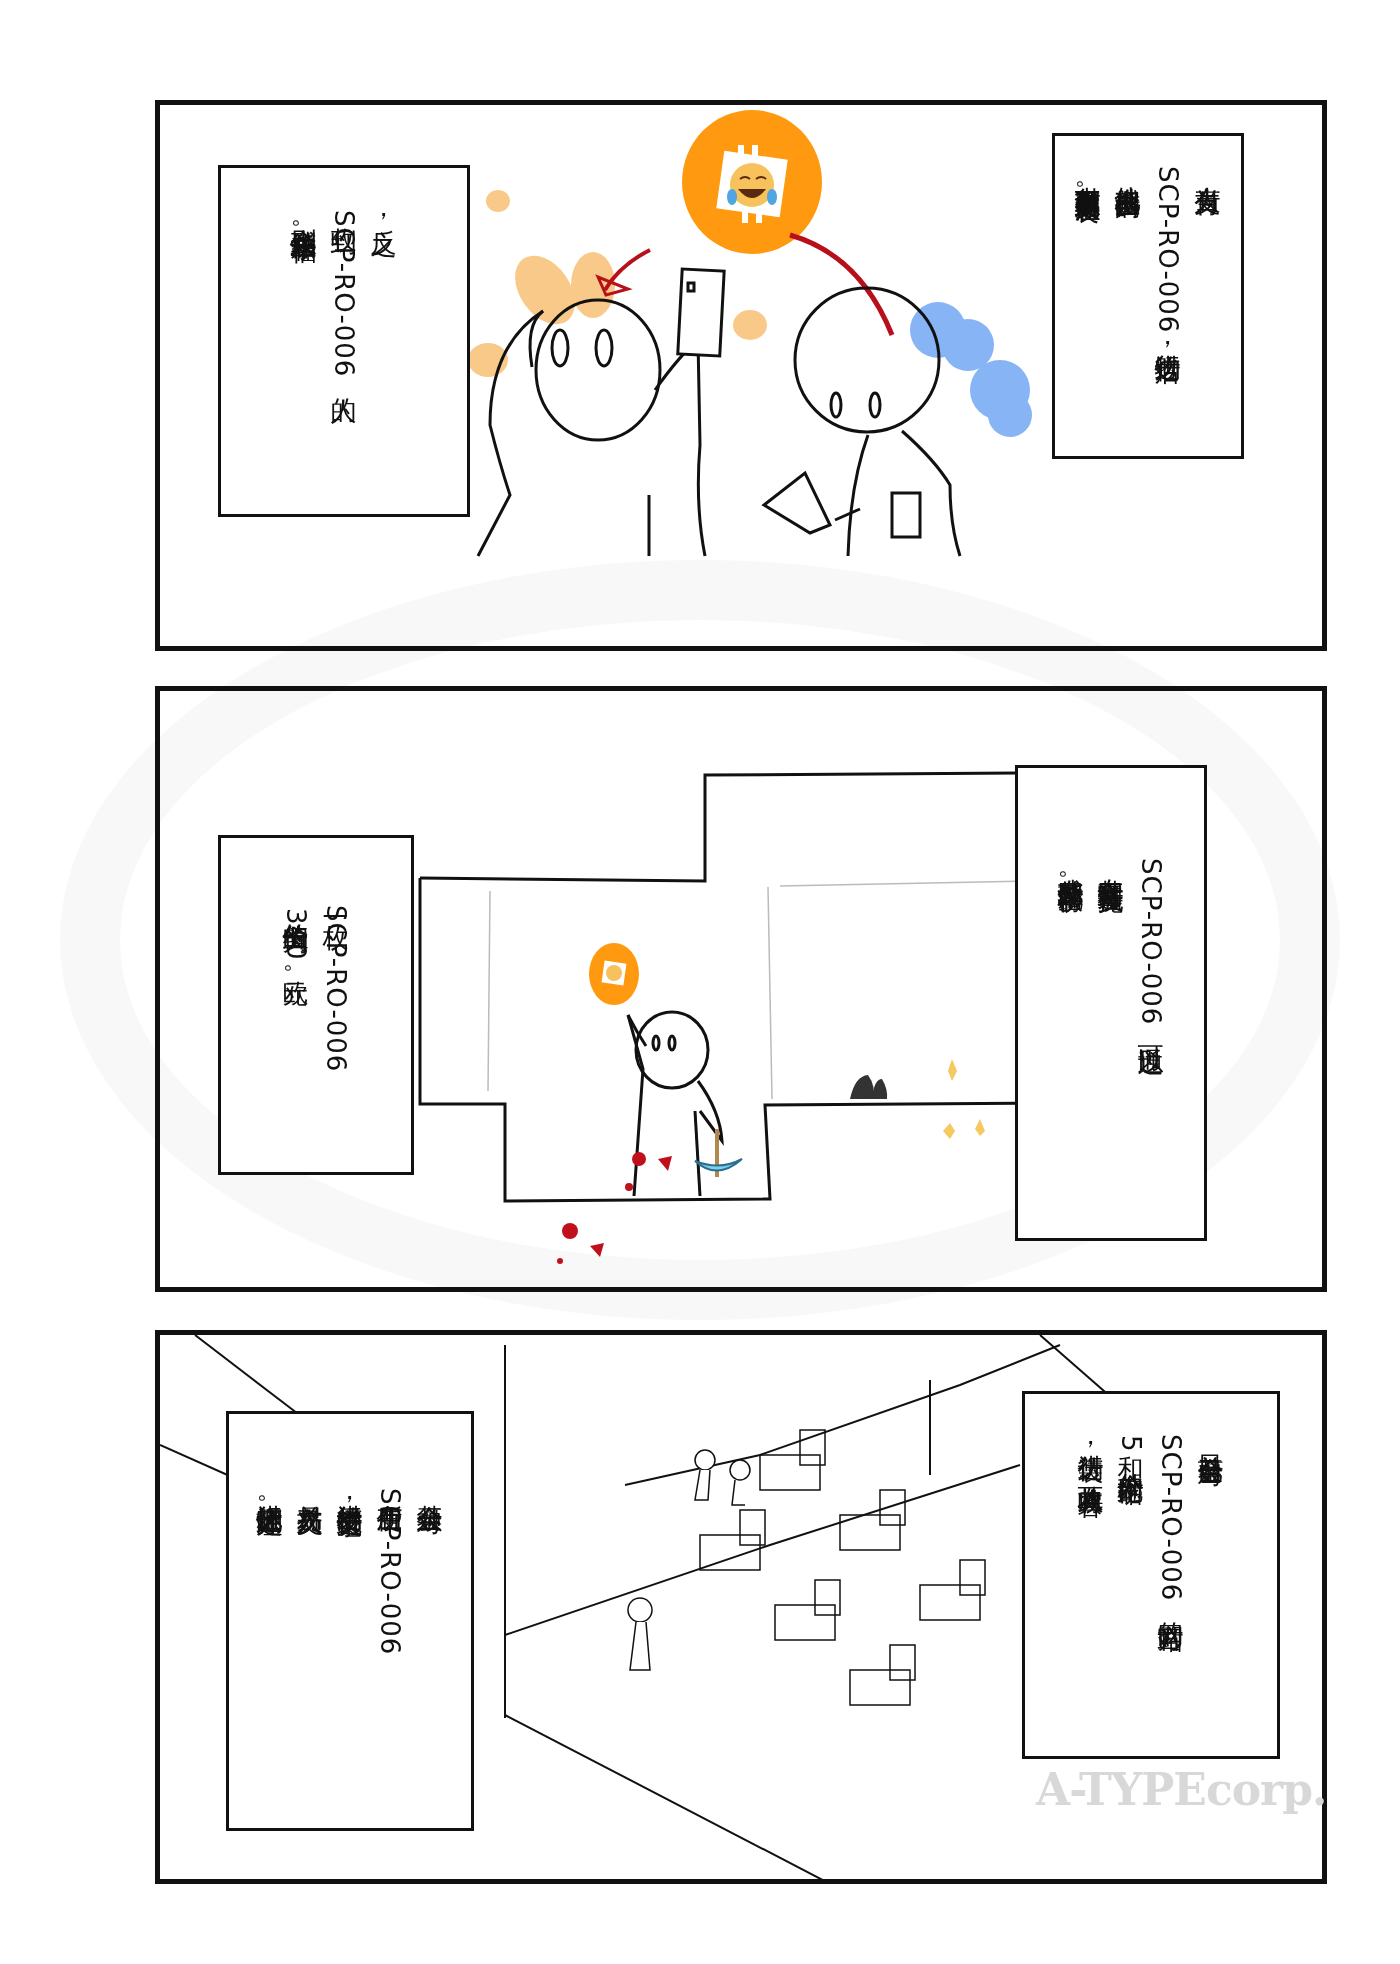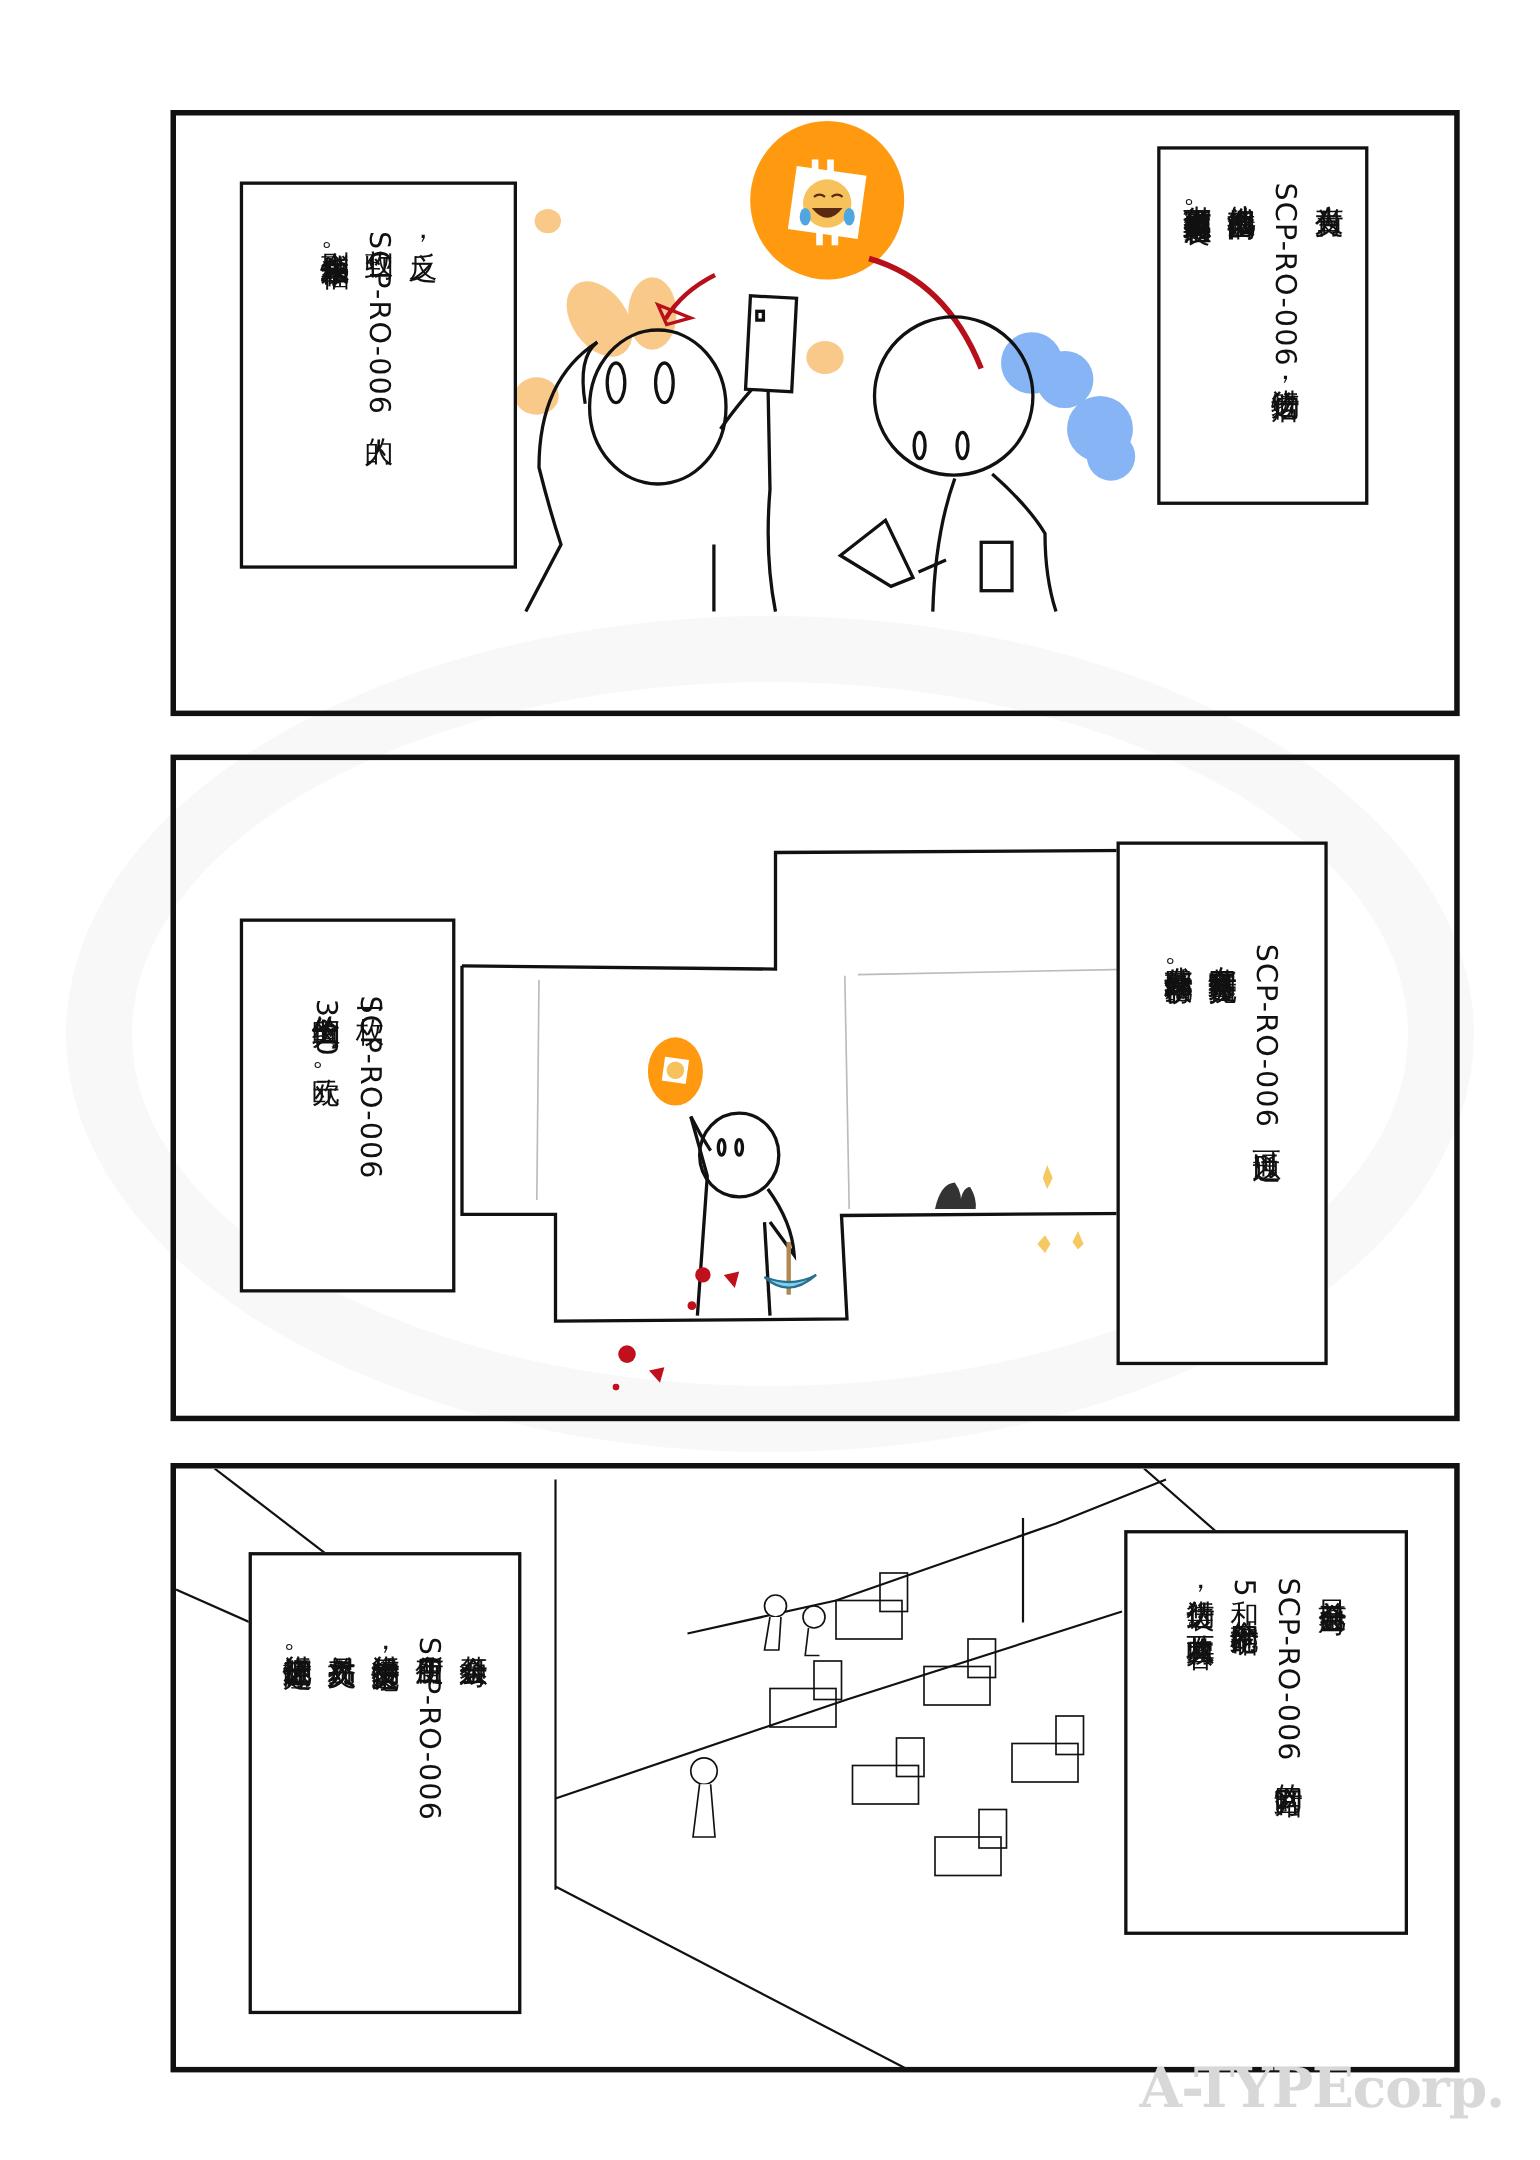--- a/index.html
+++ b/index.html
@@ -5,22 +5,22 @@
     html, body { margin:0; padding:0; }
     body { width:1400px; height:1964px; background:#ffffff; position:relative; overflow:hidden;
       font-family:"DejaVu Sans", sans-serif; }
     .watermark-bg { position:absolute; left:60px; top:560px; width:1280px; height:760px; border-radius:50%;
       border:60px solid #f6f6f6; box-sizing:border-box; opacity:0.8; }
     .panel { position:absolute; border:5px solid #111; box-sizing:border-box; background:transparent; overflow:hidden; }
     .panel svg.art { position:absolute; left:0; top:0; }
     .caption { position:absolute; border:3px solid #111; background:#fff; box-sizing:border-box; }
     .vtext { position:absolute; top:0; bottom:0; right:0; left:0; display:flex; flex-direction:row-reverse; justify-content:center; }
     .col { writing-mode:vertical-rl; text-orientation:mixed; font-size:26px; line-height:40px; color:#111; letter-spacing:1px; white-space:nowrap; }
-    .wm-text { position:absolute; left:1036px; top:1868px; font-family:"DejaVu Serif", serif; font-weight:bold;
-      font-size:50px; color:#d8d8d8; letter-spacing:-1px; }
+    .wm-text { position:absolute; left:1036px; top:1764px; font-family:"DejaVu Serif", serif; font-weight:bold;
+      font-size:44px; color:#d8d8d8; letter-spacing:-1px; }
   </style>
 </head>
 <body>
 
 <div class="watermark-bg"></div>
 
 <div class="panel" style="left:155px;top:100px;width:1172px;height:551px;">
   <svg class="art" width="1172" height="551">
 
     <g fill="#f9c98a">

